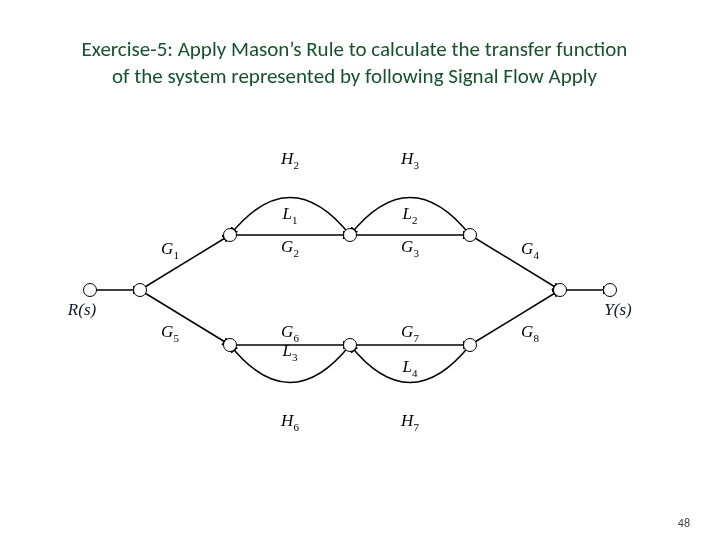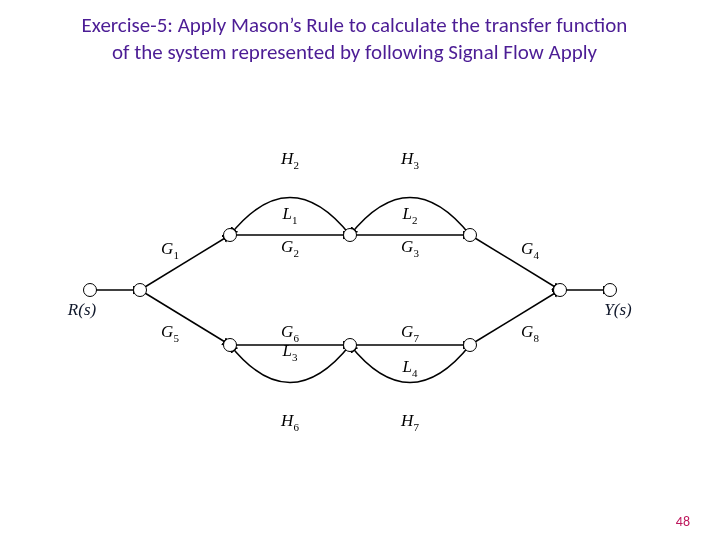--- a/index.html
+++ b/index.html
@@ -8,29 +8,30 @@
     height: 540px;
     background: #fff;
     font-family: Calibri, Arial, sans-serif;
     position: relative;
     overflow: hidden;
   }
   .title {
     padding: 12px 50px 0 39px;
     font-size: 21px;
     line-height: 1.3;
-    color: #4c1d95;
+    color: #14532d;
     text-align: center;
+    margin-top: 24px;
   }
   .page-number {
     position: absolute;
     bottom: 10px;
     right: 30px;
-    font-size: 14px;
-    color: #be185d;
+    font-size: 12px;
+    color: #404040;
   }
   .sfg {
     position: absolute;
     left: 90px;
     top: 120px;
     width: 540px;
     height: 340px;
   }
   .node {
     position: absolute;

